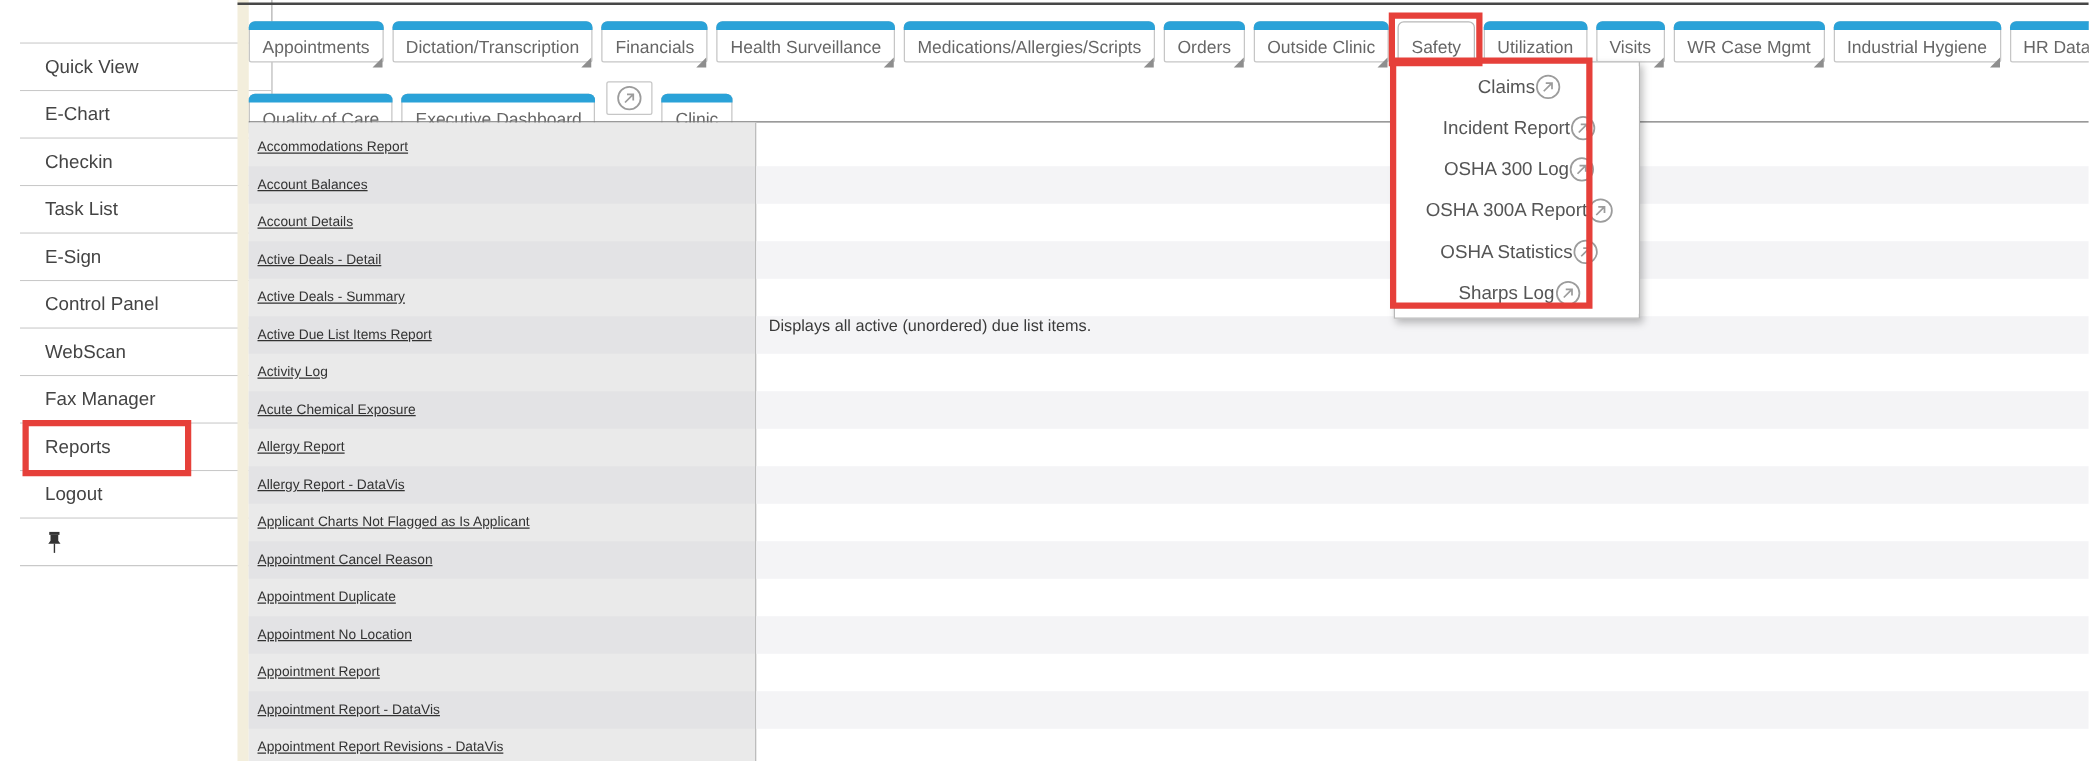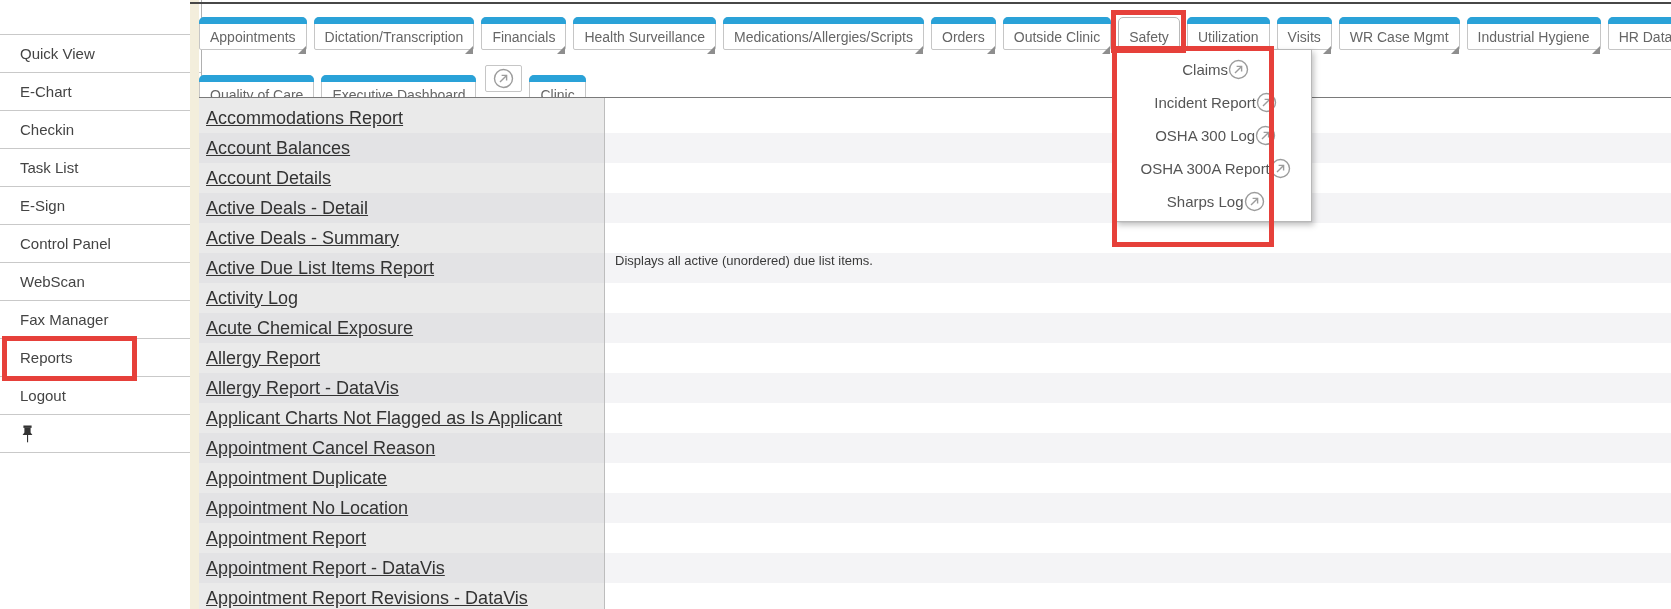--- a/index.html
+++ b/index.html
@@ -4,21 +4,21 @@
 <style>
   :root{
     --blue:#2aa2d8; --red:#e6403a; --beige:#f3eedc;
     --tabtext:#666; --sbtext:#444; --link:#333;
   }
   *{box-sizing:border-box;margin:0;padding:0}
   body{font-family:"Liberation Sans",sans-serif;background:#fff}
   .canvas{position:relative;width:1671px;height:609px;overflow:hidden;background:#fff}
 
   
-  .sidebar{position:absolute;left:0;top:0;width:202px;height:609px;background:#fff;border-right:1px solid #b0b0b0}
+  .sidebar{position:absolute;left:16px;top:0;width:202px;height:609px;background:#fff;border-right:1px solid #b0b0b0}
   .sb-top{height:35px;border-bottom:1px solid #c9c9c9}
   .sb-item{height:38px;border-bottom:1px solid #c9c9c9;display:flex;align-items:center;
            padding-left:20px;font-size:15px;color:var(--sbtext);position:relative;background:#fff;cursor:default}
   .reports-box{position:absolute;left:2px;top:-3px;width:135px;height:45px;border:5px solid var(--red);z-index:6;pointer-events:none}
   .pin-cell svg{display:block}
 
   
   .beige{position:absolute;left:190px;top:0;width:9px;height:609px;background:var(--beige)}
   .topline{position:absolute;left:190px;top:2px;right:0;height:2px;background:#474747}
 
@@ -42,21 +42,21 @@
              padding:0 10px 0 14px;font-size:15px;color:#555;cursor:pointer;background:#fff}
   .safety-box{position:absolute;left:-8px;right:-7px;top:-8px;height:43px;border:5px solid var(--red);z-index:40;pointer-events:none}
   .dd-box{position:absolute;left:-4px;top:-4px;width:162px;height:201px;border:5px solid var(--red);z-index:40;pointer-events:none}
 
   
   .workline{position:absolute;left:199px;top:97px;right:0;height:1px;background:#7a7a7a}
   .report-col{position:absolute;left:199px;top:98px;width:406px;height:511px;background:#eaeaea;
               border-right:1px solid #bdbdbd;padding-top:5px}
   .report-row{height:30px;display:flex;align-items:center;padding-left:7px}
   .report-row.even{background:#e3e3e5}
-  .report-row a{font-size:18px;color:var(--link);text-decoration:underline;cursor:pointer}
+  .report-row a{font-size:11px;color:var(--link);text-decoration:underline;cursor:pointer}
   .desc-col{position:absolute;left:605px;top:98px;right:0;padding-top:5px}
   .desc-row{height:30px;display:flex;align-items:flex-start;padding-left:10px;font-size:13px;color:#3a3a3a}
   .desc-row.even{background:#f4f4f6}
 </style>
 </head>
 <body>
 
 <div class="canvas">
 
   <aside class="sidebar">
@@ -160,20 +160,27 @@
   </svg>
           </div>
           <div class="menu-item">
             <span>OSHA 300A Report</span>
             <svg width="21" height="21" viewBox="0 0 21 21">
     <circle cx="10.5" cy="10.5" r="9" fill="#fff" stroke="#9c9c9c" stroke-width="1.4"></circle>
     <path d="M7 14 L13.3 7.7 M8.6 7.4 H13.6 V12.4" fill="none" stroke="#9c9c9c" stroke-width="1.4"></path>
   </svg>
           </div>
           <div class="menu-item">
+            <span>OSHA Statistics</span>
+            <svg width="21" height="21" viewBox="0 0 21 21">
+    <circle cx="10.5" cy="10.5" r="9" fill="#fff" stroke="#9c9c9c" stroke-width="1.4"></circle>
+    <path d="M7 14 L13.3 7.7 M8.6 7.4 H13.6 V12.4" fill="none" stroke="#9c9c9c" stroke-width="1.4"></path>
+  </svg>
+          </div>
+          <div class="menu-item">
             <span>Sharps Log</span>
             <svg width="21" height="21" viewBox="0 0 21 21">
     <circle cx="10.5" cy="10.5" r="9" fill="#fff" stroke="#9c9c9c" stroke-width="1.4"></circle>
     <path d="M7 14 L13.3 7.7 M8.6 7.4 H13.6 V12.4" fill="none" stroke="#9c9c9c" stroke-width="1.4"></path>
   </svg>
           </div>
           <div class="dd-box"></div>
         </div>
         <div class="safety-box"></div>
       </div>

